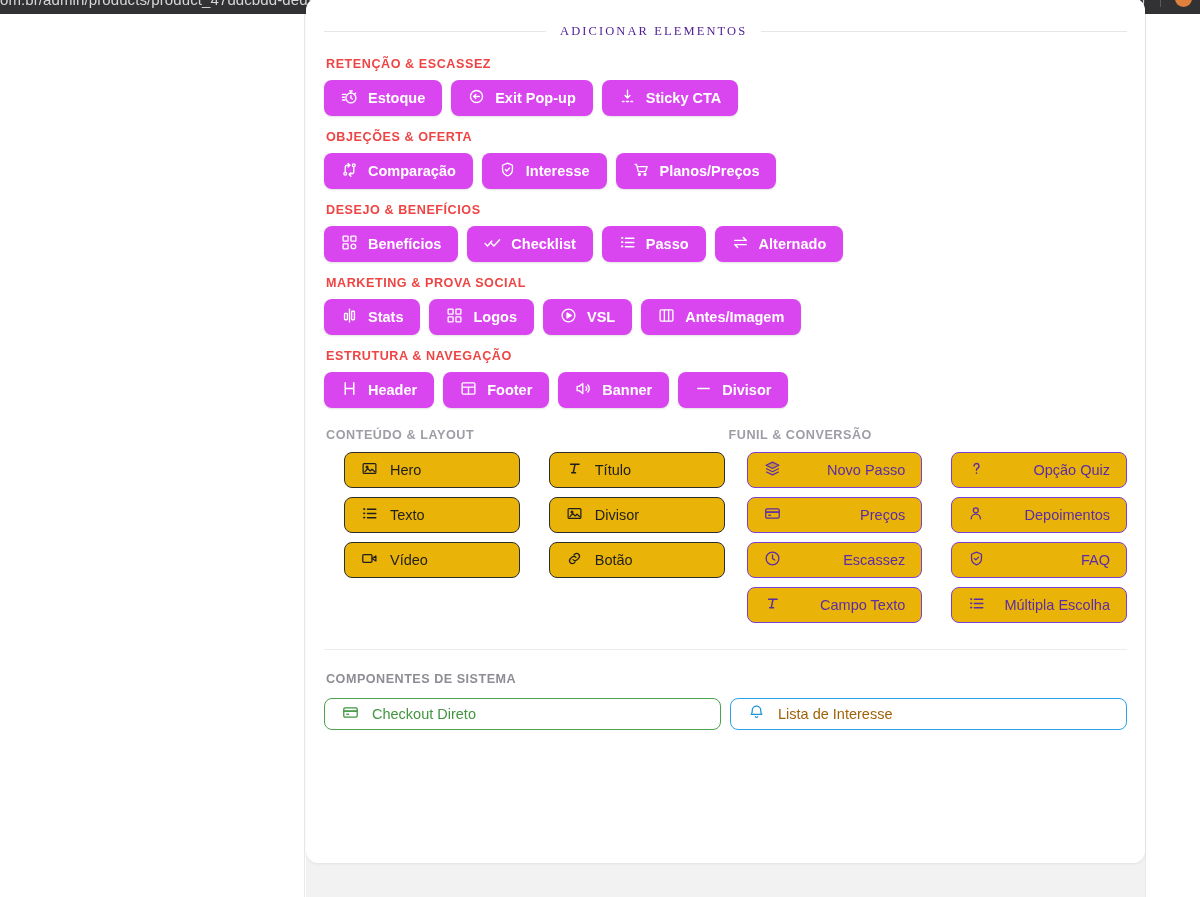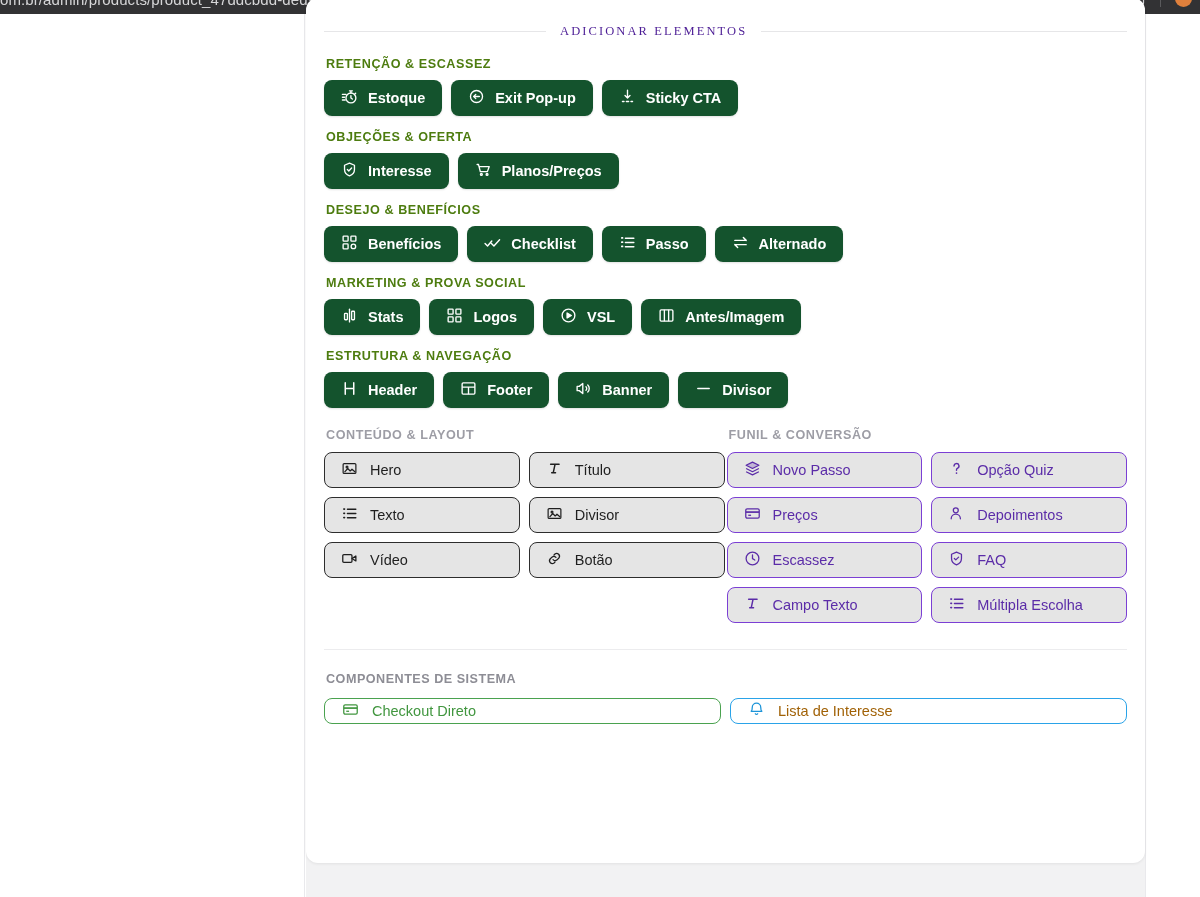--- a/index.html
+++ b/index.html
@@ -87,35 +87,35 @@
     letter-spacing: 2.1px;
     font-weight: 400;
     white-space: nowrap;
     font-family: Liberation Serif, serif;
   }
 
   
   .groups { padding: 18px 0 0 0; }
   .group { margin-bottom: 14px; }
   .group-title {
-    color: #4d7c0f;
+    color: #ef4444;
     font-size: 12.6px;
     font-weight: 700;
     letter-spacing: .55px;
     margin: 0 0 9px 0;
     padding-left: 2px;
   }
   .btn-row { display: flex; flex-wrap: wrap; gap: 9px; }
 
   
   .chip {
     display: inline-flex; align-items: center; gap: 10px;
     height: 36px;
     padding: 0 17px;
-    background: #14532d;
+    background: #d946ef;
     color: #ffffff;
     border: none;
     border-radius: 8px;
     font-size: 14.5px;
     font-weight: 700;
     font-family: "Liberation Sans", sans-serif;
     cursor: pointer;
     white-space: nowrap;
     box-shadow: 0 1px 2px rgba(0,0,0,.12);
   }
@@ -136,52 +136,54 @@
   }
   .col-grid {
     display: grid;
     grid-template-columns: 1fr 1fr;
     gap: 9px 9px;
   }
   .obtn {
     display: flex; align-items: center; gap: 12px;
     height: 36px;
     padding: 0 16px;
-    background: #e5e5e5;
+    background: #eab308;
     border: 1.4px solid #2d2d2d;
     border-radius: 8px;
     font-size: 14.5px;
     font-weight: 400;
     color: #1f1f1f;
     font-family: "Liberation Sans", sans-serif;
     cursor: pointer;
     white-space: nowrap;
     text-align: left;
+    margin-left: 20px;
   }
   .obtn.purple {
     border-color: #7b3fd4;
     color: #5b2ca8;
+    justify-content: space-between;
   }
   .obtn svg { flex: none; }
 
   
   .sys-wrap { padding: 26px 0 0 0; }
   .sys-rule { height: 1px; background: #ececee; margin: 0 0 22px 0; }
   .sys-title {
     color: #8d8d95;
     font-size: 12.6px;
     font-weight: 700;
     letter-spacing: .5px;
     margin: 0 0 12px 2px;
   }
   .sys-row { display: flex; gap: 9px; }
   .sysbtn {
     display: flex; align-items: center; gap: 13px;
     width: 404px;
-    height: 26px;
+    height: 32px;
     padding: 0 17px;
     background: #ffffff;
     border-radius: 8px;
     border: 1.4px solid #4aa24f;
     color: #41963f;
     font-size: 14.5px;
     font-family: "Liberation Sans", sans-serif;
     cursor: pointer;
     white-space: nowrap;
   }
@@ -260,20 +262,31 @@
                   </svg>
                 </span>
                 <span>Sticky CTA</span>
               </button>
             </div>
           </div>
 
           <div class="group">
             <div class="group-title">OBJEÇÕES &amp; OFERTA</div>
             <div class="btn-row">
+              <button class="chip">
+                <span>
+                  <svg width="17" height="17" viewBox="0 0 24 24" fill="none" stroke="#fff" stroke-width="1.9" stroke-linecap="round" stroke-linejoin="round">
+                    <circle cx="6" cy="18" r="2"></circle>
+                      <circle cx="18" cy="6" r="2"></circle>
+                    <path d="M6 16V9a3 3 0 0 1 3-3h3M18 8v7a3 3 0 0 1-3 3h-3"></path>
+                    <path d="M10 3.5 12.5 6 10 8.5M14 21.5 11.5 19 14 16.5"></path>
+                  </svg>
+                </span>
+                <span>Comparação</span>
+              </button>
               <button class="chip">
                 <span>
                   <svg width="17" height="17" viewBox="0 0 24 24" fill="none" stroke="#fff" stroke-width="1.9" stroke-linecap="round" stroke-linejoin="round">
                     <path d="M12 3 5 6v6c0 4.5 3 7.5 7 9 4-1.5 7-4.5 7-9V6z"></path>
                       <path d="m9 12 2 2 4-4"></path>
                   </svg>
                 </span>
                 <span>Interesse</span>
               </button>
               <button class="chip">

